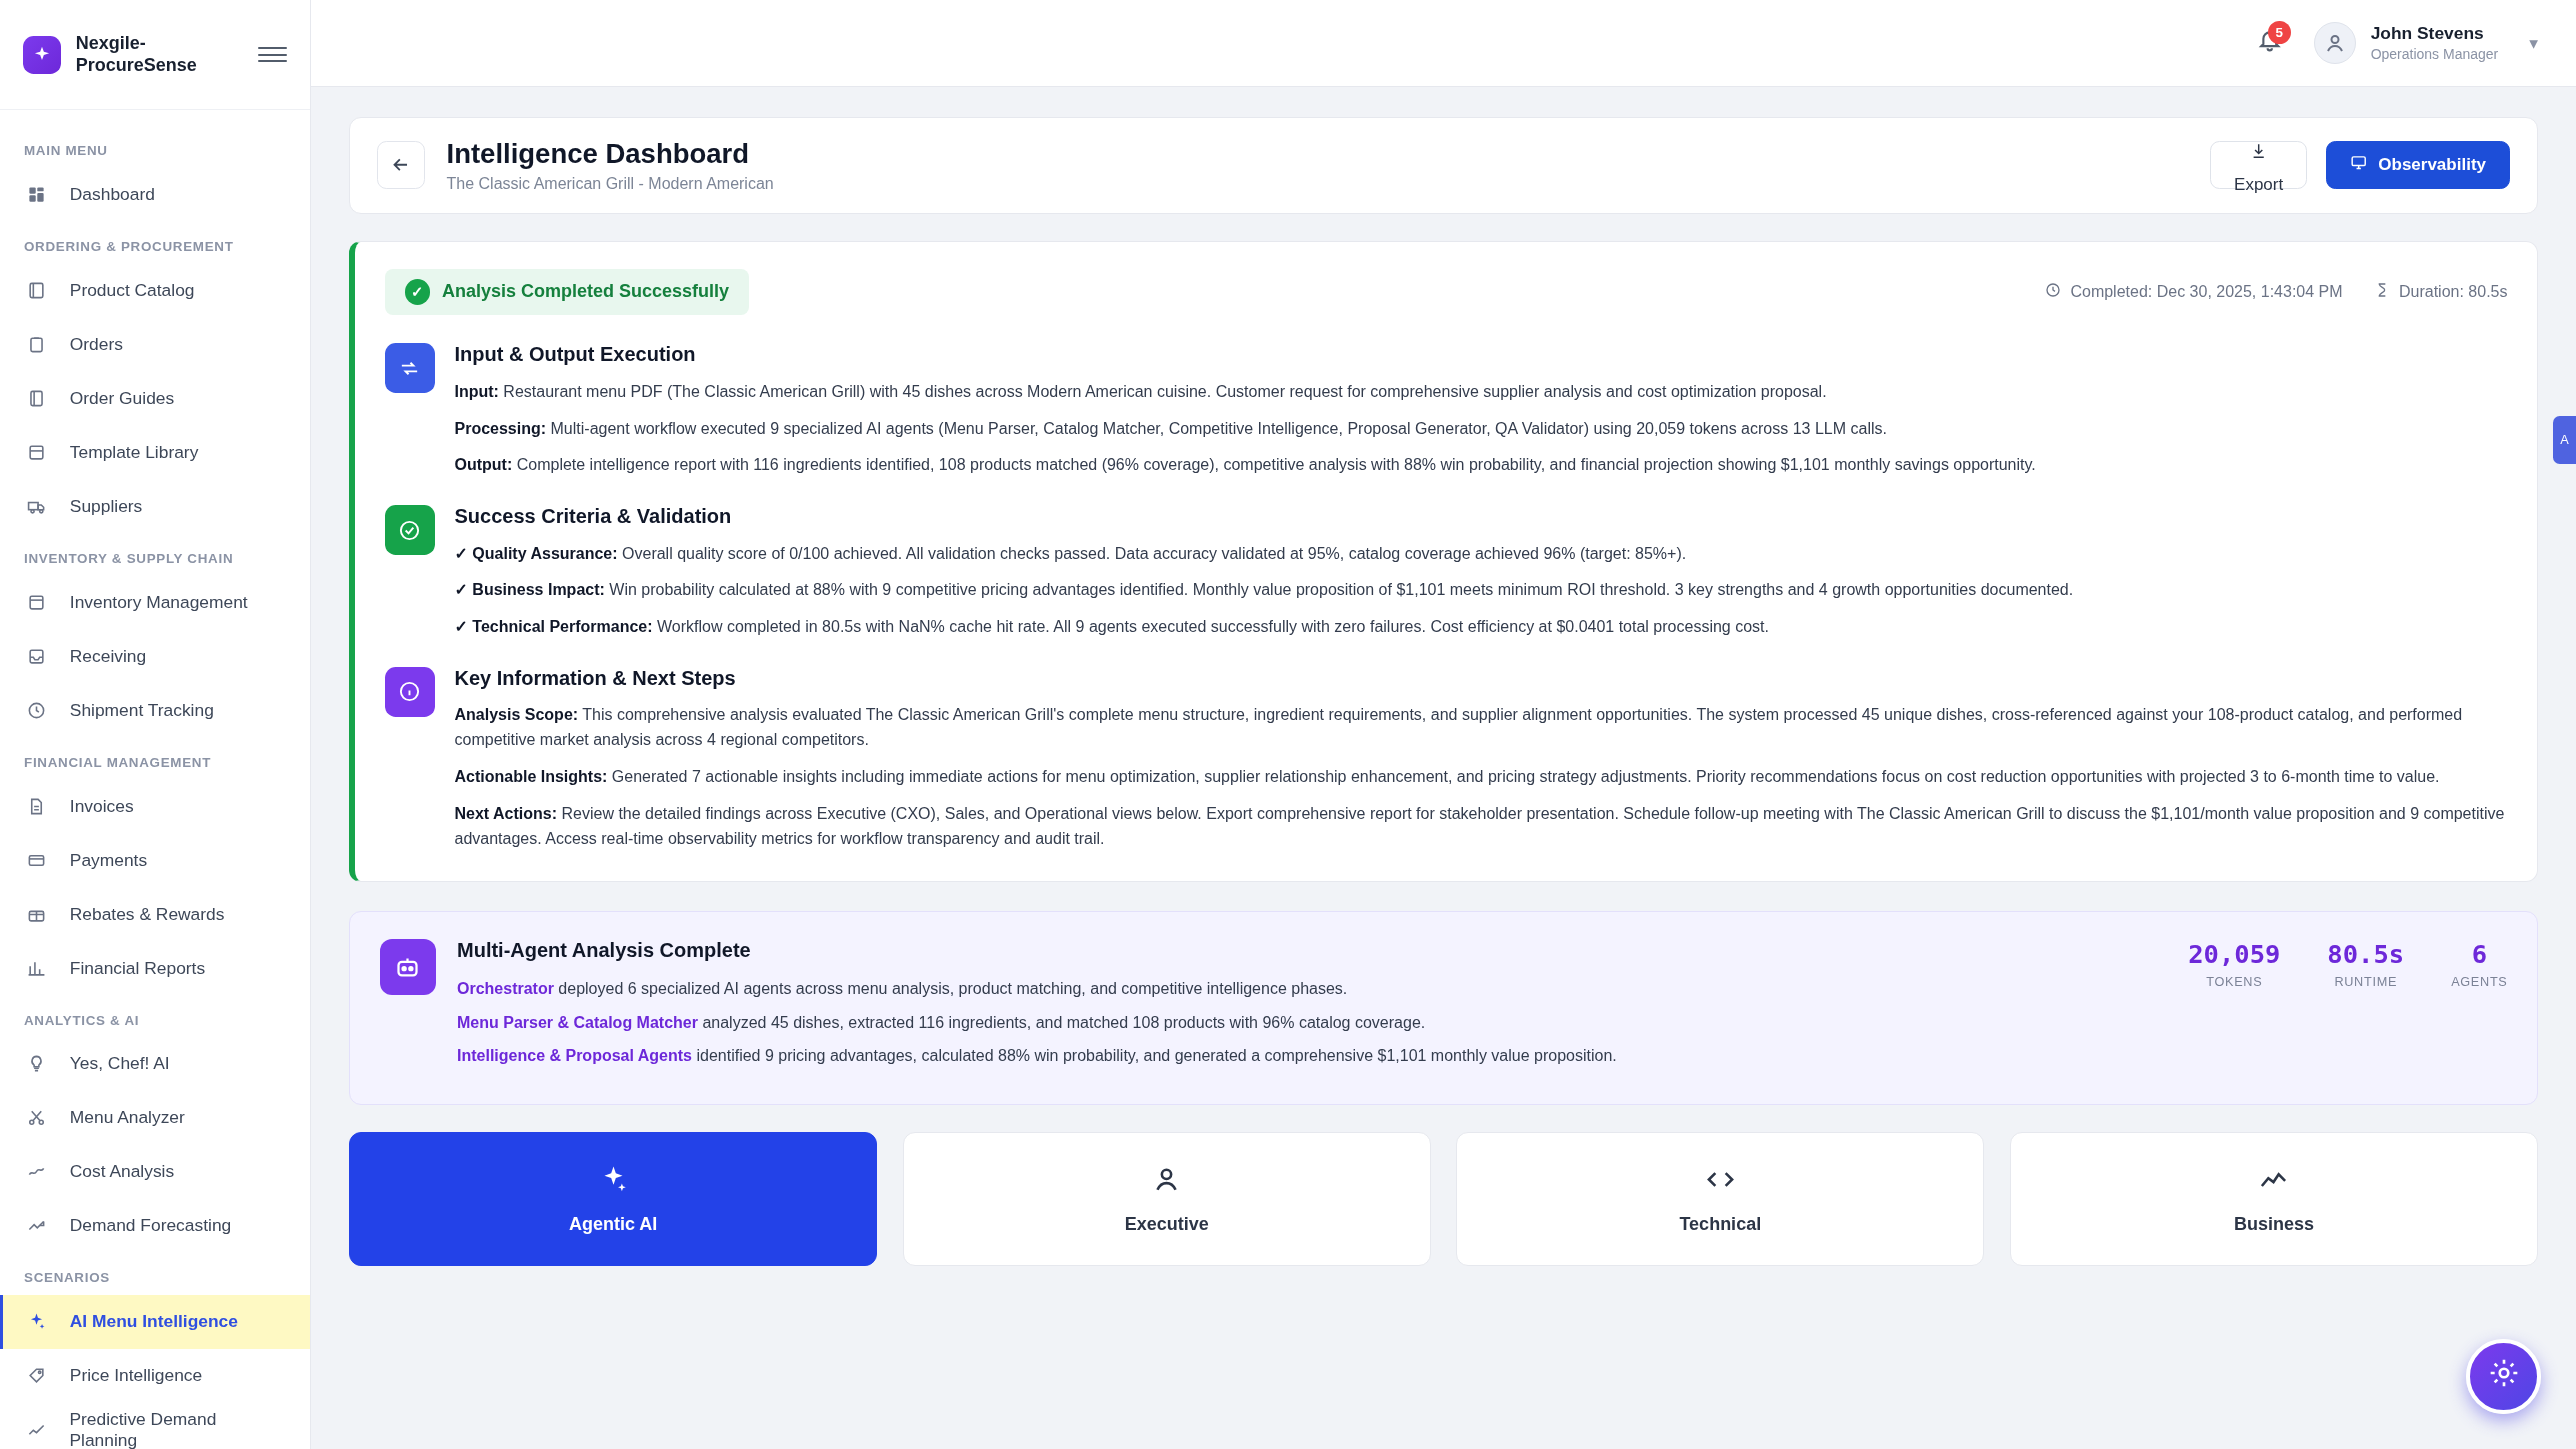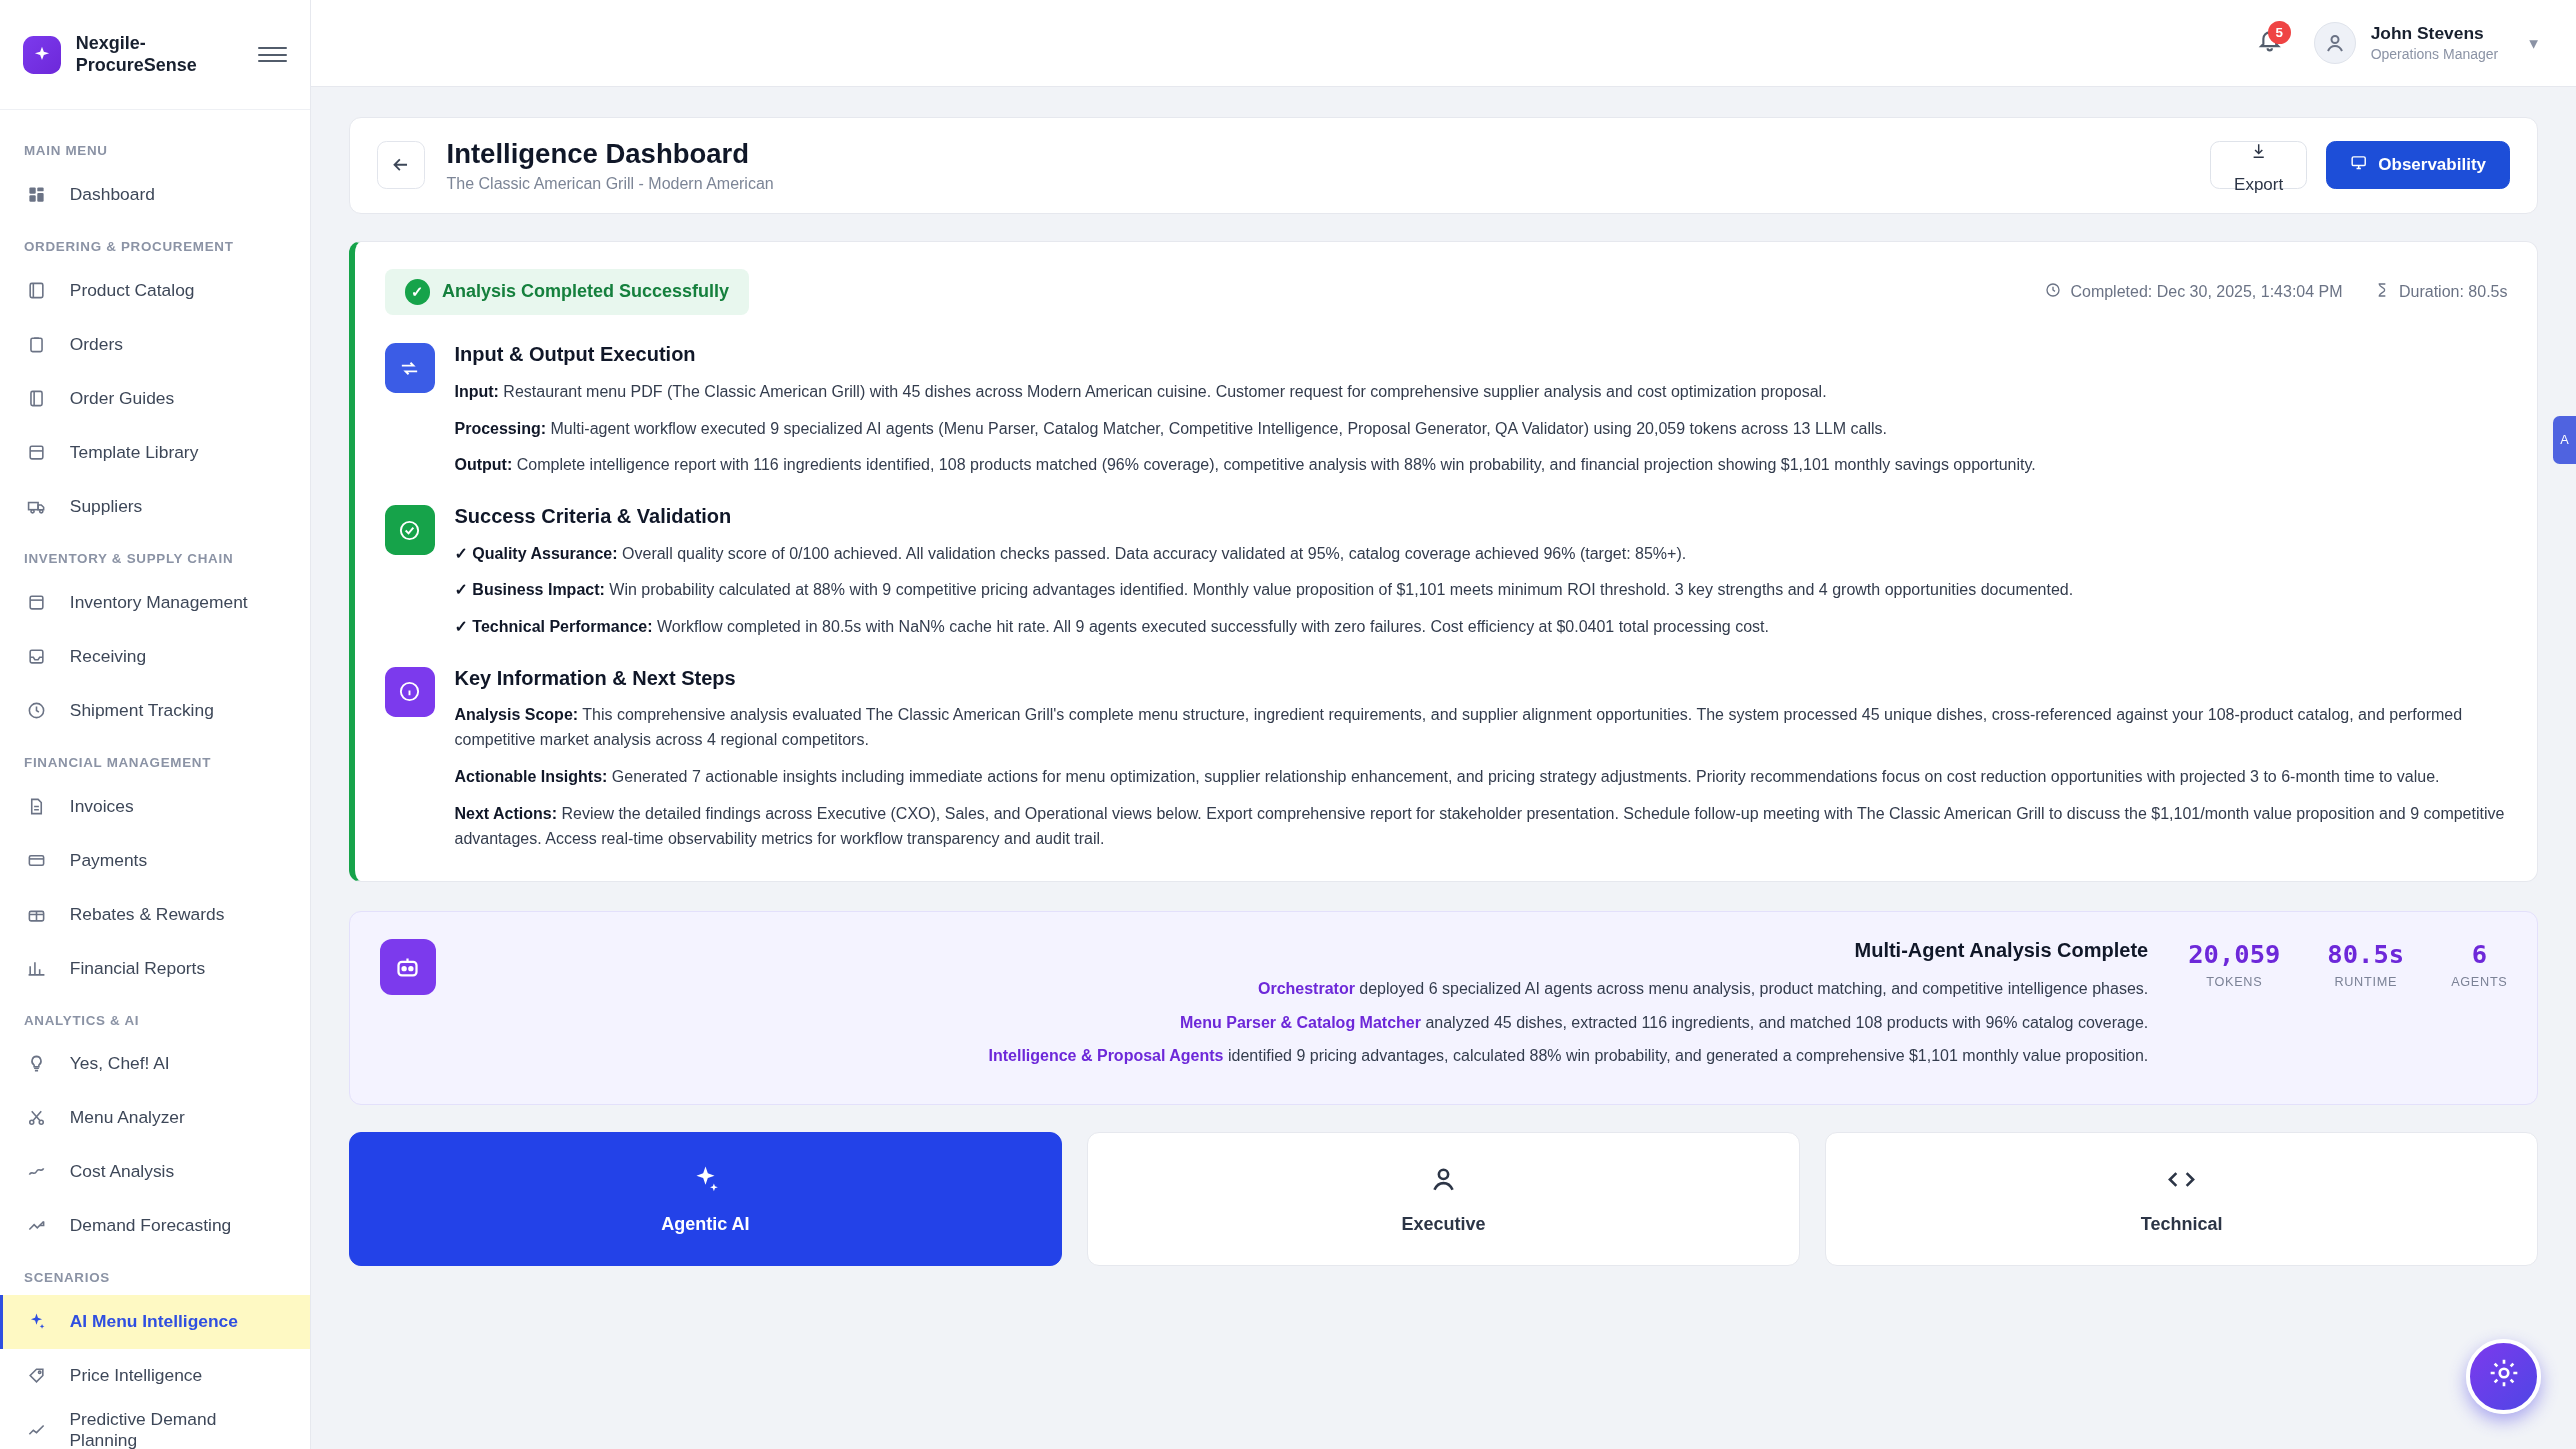--- a/index.html
+++ b/index.html
@@ -552,21 +552,21 @@
 
   <div class="agents">
     <div class="agents-icon">
       <svg width="27" height="27" viewBox="0 0 24 24" fill="none" stroke="currentColor" stroke-width="2">
           <rect x="4" y="7" width="16" height="12" rx="3"></rect>
           <circle cx="9" cy="13" r="1.4" fill="currentColor"></circle>
           <circle cx="15" cy="13" r="1.4" fill="currentColor"></circle>
           <path d="M12 4v3"></path>
         </svg>
     </div>
-    <div style="flex:1 1 auto;text-align:right;">
+    <div style="flex:1 1 auto;">
       <div class="agents-title">Multi-Agent Analysis Complete</div>
       <div class="agents-line"><b>Orchestrator</b><span> deployed 6 specialized AI agents across menu analysis, product matching, and competitive intelligence phases.</span></div>
       <div class="agents-line"><b>Menu Parser &amp; Catalog Matcher</b><span> analyzed 45 dishes, extracted 116 ingredients, and matched 108 products with 96% catalog coverage.</span></div>
       <div class="agents-line"><b>Intelligence &amp; Proposal Agents</b><span> identified 9 pricing advantages, calculated 88% win probability, and generated a comprehensive $1,101 monthly value proposition.</span></div>
     </div>
     <div class="stats">
       <div class="stat">
         <div class="stat-val">20,059</div>
         <div class="stat-lbl">TOKENS</div>
       </div>
@@ -594,20 +594,26 @@
             <circle cx="12" cy="8" r="3.6"></circle>
             <path d="M5 20c1.6-3.6 4.2-5.2 7-5.2S17.4 16.4 19 20"></path>
           </svg></span>
       <span class="tab-lbl">Executive</span>
     </div>
     <div class="tab">
       <span class="tab-ico"><svg width="31" height="31" viewBox="0 0 24 24" fill="none" stroke="currentColor" stroke-width="2">
             <path d="M8 7l-5 5 5 5M16 7l5 5-5 5"></path>
           </svg></span>
       <span class="tab-lbl">Technical</span>
+    </div>
+    <div class="tab">
+      <span class="tab-ico"><svg width="31" height="31" viewBox="0 0 24 24" fill="none" stroke="currentColor" stroke-width="2">
+            <path d="M3 17l5-6 4 3 4-6 5 5"></path>
+          </svg></span>
+      <span class="tab-lbl">Business</span>
     </div>
   </div>
 
 </div>
 
 <div class="rail-btn">
   <span>A</span>
 </div>
 <div class="fab">
   <span>

